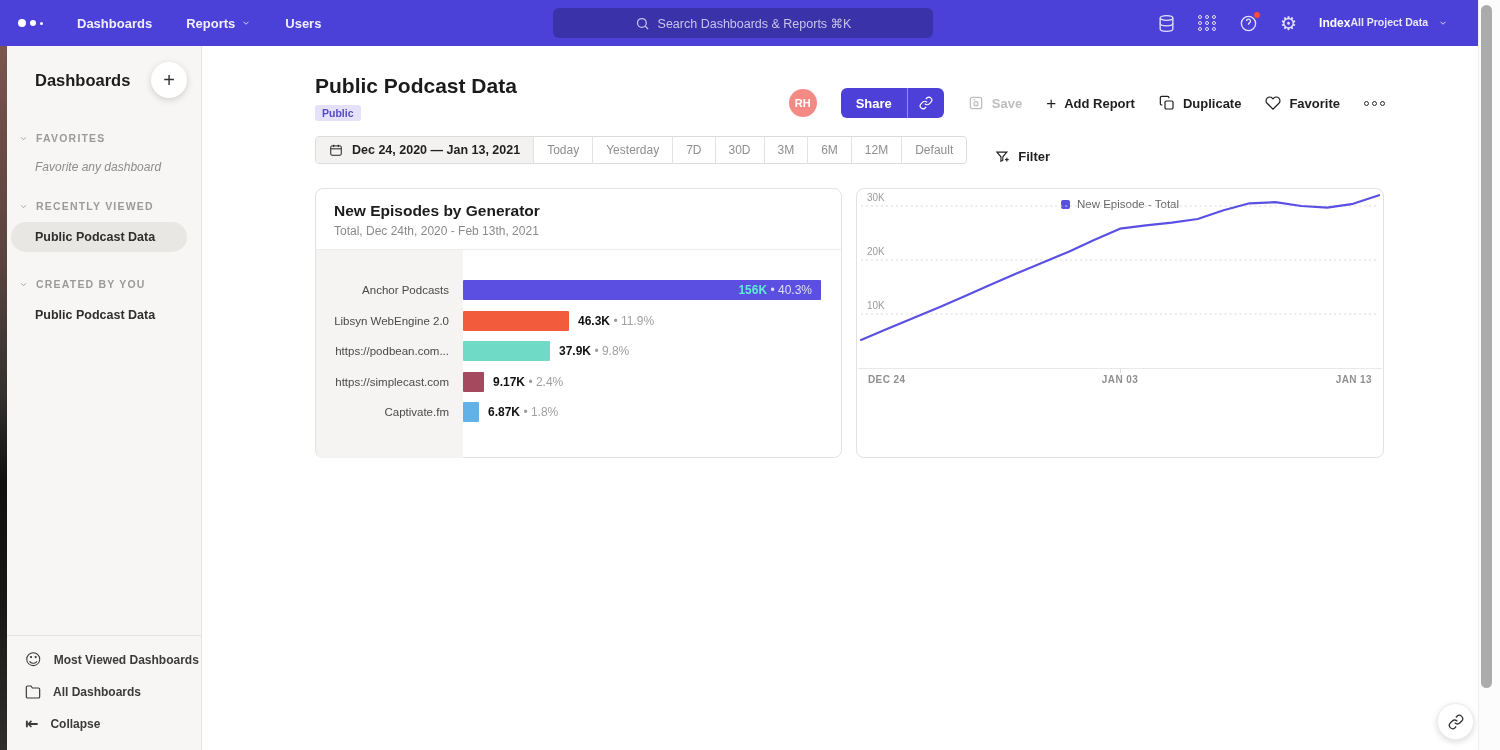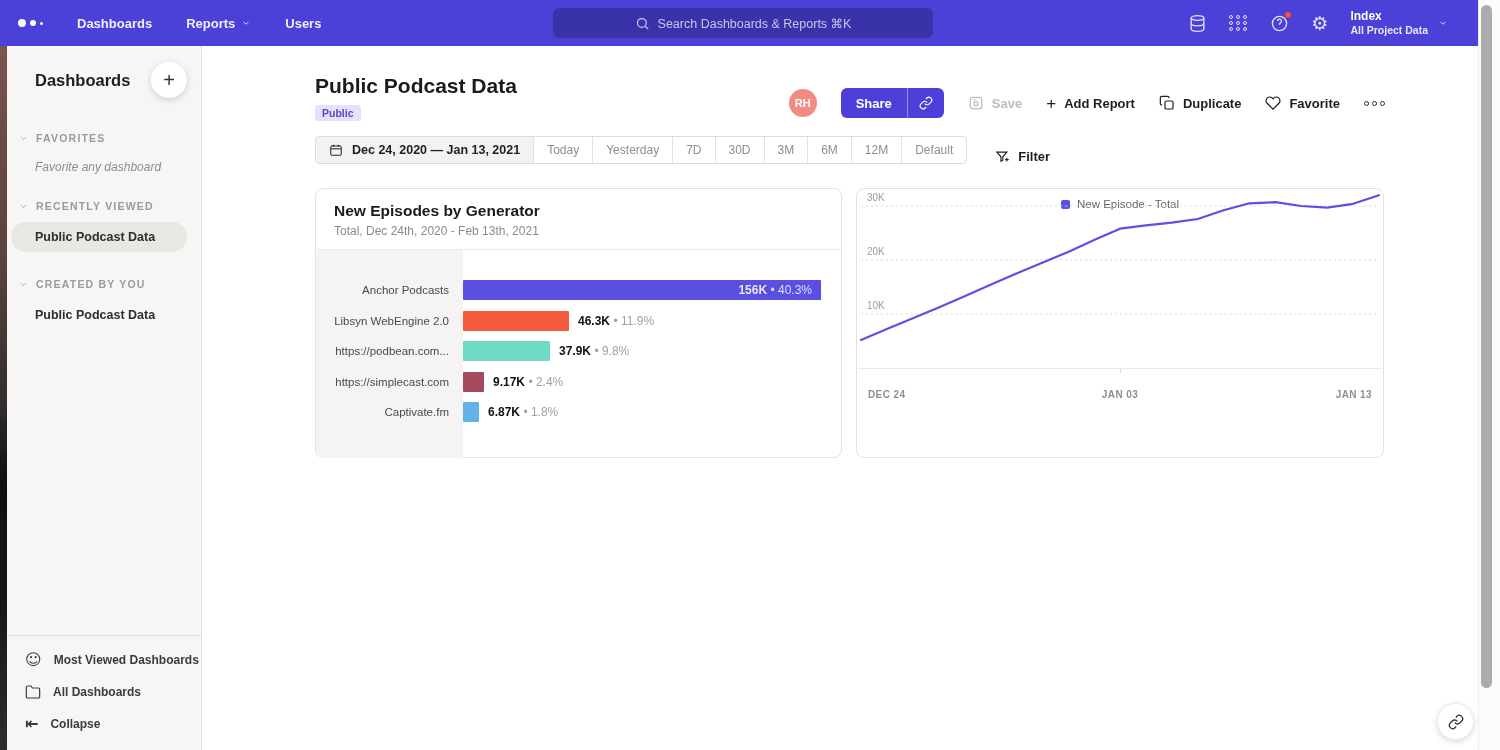--- a/index.html
+++ b/index.html
@@ -29,21 +29,21 @@
   }
   .searchbar svg { width:15px; height:15px; stroke:#c9c4ef; stroke-width:2; fill:none; }
   .nav-right { position:absolute; right:30px; top:0; height:46px; display:flex; align-items:center; gap:22px; }
   .nav-ic { position:relative; display:flex; align-items:center; justify-content:center; cursor:pointer; }
   .nav-ic svg { width:19px; height:19px; stroke:#e3dffa; stroke-width:1.7; fill:none; }
   .apps-grid { display:grid; grid-template-columns:repeat(3,5px); grid-gap:2px; }
   .apps-grid i { width:4px; height:4px; border:1.2px solid #e3dffa; border-radius:50%; display:block; }
   .help-badge { position:absolute; right:-3px; top:-3px; width:8px; height:8px; background:#ff4b33; border-radius:50%; border:1.5px solid #4b40d8; }
   .gear-glyph { color:#e3dffa; font-size:19px; line-height:1; font-family:"DejaVu Sans", sans-serif; }
   .project { display:flex; align-items:center; gap:10px; cursor:pointer; }
-  .project .lines { display:flex; flex-direction:column; line-height:1.25; }
+  .project .lines { display:flex; flex-direction:row; line-height:1.25; }
   .project .l1 { color:#fff; font-size:12px; font-weight:bold; }
   .project .l2 { color:#e8e5fb; font-size:10.5px; font-weight:bold; }
   
   .edge-strip {
     position:absolute; left:0; top:46px; width:7px; height:704px; z-index:25;
     background:linear-gradient(#7a564e 0%, #6b4a45 14%, #5a443f 30%, #33302e 50%, #101010 62%, #161616 78%, #2e2e2e 100%);
   }
   
   .sidebar {
     position:absolute; left:7px; top:46px; bottom:0; width:195px;
@@ -106,31 +106,31 @@
   .label-col { position:absolute; left:0; top:0; bottom:0; width:147px; background:#f5f4f2; border-bottom-left-radius:8px; }
   .bar-rows { position:absolute; left:0; right:0; top:25px; }
   .bar-row { display:flex; align-items:center; height:30.5px; }
   .bar-label { width:147px; flex:none; text-align:right; padding-right:14px; font-size:11.5px; color:#4a4a4a; position:relative; z-index:2; }
   .bar-wrap { position:relative; height:20px; display:flex; align-items:center; }
   .bar { height:20px; border-radius:1px; position:relative; }
   .bar-val { margin-left:9px; font-size:12px; white-space:nowrap; }
   .bar-val b { color:#111; }
   .bar-val .pct { color:#a0a0a0; }
   .bar-val.inside { position:absolute; right:9px; top:50%; transform:translateY(-50%); margin:0; }
-  .bar-val.inside b { color:#e5e5e5; }
+  .bar-val.inside b { color:#5eead4; }
   .bar-val.inside .pct { color:rgba(255,255,255,0.8); }
   
   .legend { display:flex; align-items:center; justify-content:center; gap:7px; padding-top:9px; }
   .legend i { width:9px; height:9px; border-radius:2px; display:block; }
   .legend span { font-size:11.5px; color:#666; }
   .plot { position:relative; margin:6px 4px 0; height:152px; }
   .plot svg { position:absolute; inset:0; width:100%; height:100%; overflow:visible; }
   .xaxis { position:relative; border-top:1px solid #e9e9e9; height:18px; margin:0 1px; }
   .xaxis .tick { position:absolute; left:50%; top:0; width:1px; height:4px; background:#ddd; }
-  .xaxis span { position:absolute; top:20px; font-size:10px; font-weight:bold; color:#8f8f8f; letter-spacing:0.4px; }
+  .xaxis span { position:absolute; top:5px; font-size:10px; font-weight:bold; color:#8f8f8f; letter-spacing:0.4px; }
   .xaxis .xl { left:10px; } .xaxis .xc { left:50%; transform:translateX(-50%); } .xaxis .xr { right:10px; }
   
   .float-link {
     position:absolute; left:1437px; top:703px; width:37px; height:37px; border-radius:50%;
     background:#fff; border:1px solid #ececec; box-shadow:0 2px 6px rgba(0,0,0,0.15);
     display:flex; align-items:center; justify-content:center; cursor:pointer; z-index:40;
   }
   .float-link svg { width:16px; height:16px; stroke:#333; stroke-width:1.9; fill:none; }
   .scroll-area { position:absolute; left:1478px; top:0; width:22px; height:750px; background:#fcfcfc; border-left:1px solid #eee; z-index:50; }
   .scroll-thumb { position:absolute; left:2px; top:5px; width:11px; height:683px; background:#ababab; border-radius:6px; cursor:grab; }

